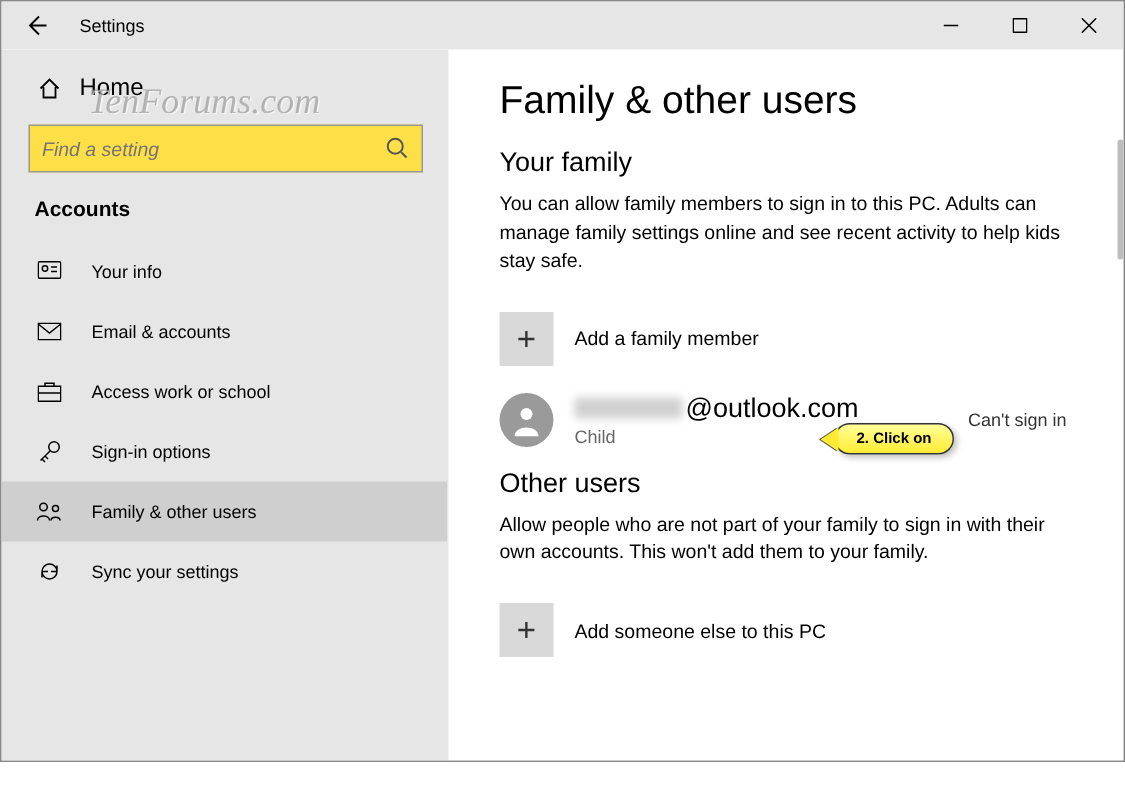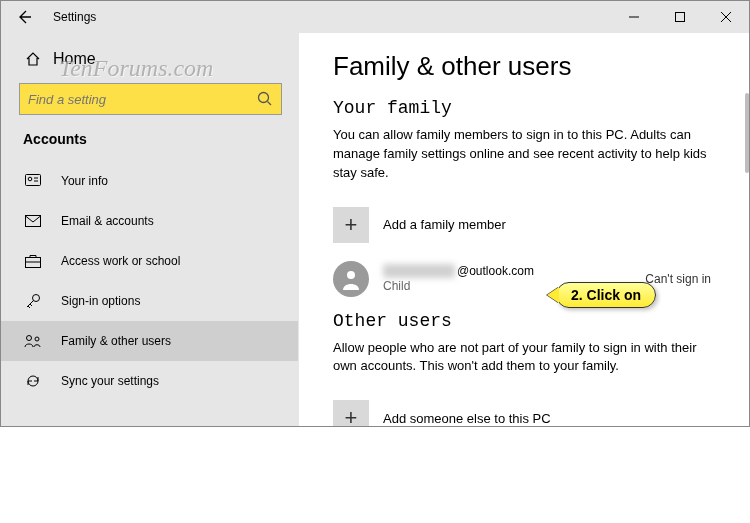--- a/index.html
+++ b/index.html
@@ -1,18 +1,18 @@
 <!DOCTYPE html>
 <html><head>
 <meta charset="utf-8">
 <style>
   * { box-sizing: border-box; margin: 0; padding: 0; font-family: "Segoe UI", Arial, sans-serif; }
   body { background: #fff; }
   .window {
-    width: 750px; height: 427px;
+    width: 750px; height: 508px;
     border: 1px solid #888;
     display: flex; flex-direction: column;
     position: relative;
     overflow: hidden;
   }
   .titlebar {
     height: 32px; display: flex; align-items: center;
     background: #e6e6e6;
   }
   .titlebar .back {
@@ -41,48 +41,48 @@
     font-size:13px; font-style:italic; color:#666;
   }
   .section-head { font-size:14px; font-weight:600; padding:4px 22px 14px 22px;}
   .nav-item { height:40px; display:flex; align-items:center; padding-left:22px; cursor:default; position:relative;}
   .nav-item.selected { background:#cfcfcf; }
   .nav-item .icon { width:20px; display:flex; justify-content:center; color:#000;}
   .nav-item .lbl { font-size:12px; margin-left:18px;}
   .content { flex:1; padding:18px 34px 0 34px; overflow:hidden; position:relative; background:#fff;}
   .content .scrollbar-track { position:absolute; right:0; top:60px; width:4px; height:80px; background:#bdbdbd; border-radius:2px;}
   h1 { font-size:26px; font-weight:400; margin-bottom:16px;}
-  h2 { font-size:18px; font-weight:500; margin-top:6px; margin-bottom:8px;font-family:Liberation Mono, monospace;}
+  h2 { font-size:18px; font-weight:500; margin-top:6px; margin-bottom:8px;}
   p.desc { font-size:13px; color:#000; line-height:1.45; margin-bottom:14px; max-width:560px;}
   .add-row { display:flex; align-items:center; height:56px; margin-bottom:8px;}
   .plus-box {
     width:36px; height:36px; background:#d9d9d9;
     display:flex; align-items:center; justify-content:center;
     margin-right:14px; font-size:22px; font-weight:300; color:#333;
   }
   .add-row .lbl { font-size:13px;}
   .member-row { display:flex; align-items:center; margin-top:6px; margin-bottom:14px;}
   .avatar {
     width:36px; height:36px; border-radius:50%; background:#9a9a9a;
     display:flex; align-items:center; justify-content:center; margin-right:14px;
   }
   .member-info { flex:1; }
-  .member-email { font-size:12px; display:flex; align-items:center; gap:0;}
+  .member-email { font-size:18px; display:flex; align-items:center; gap:0;}
   .blur { display:inline-block; width:72px; height:14px; background:#d0d0d0; filter:blur(3px); border-radius:2px; margin-right:2px;}
   .member-role { font-size:12px; color:#666; margin-top:1px;}
   .member-status { font-size:12px; color:#333; padding-right:4px;}
   .manage-link { color:#0067c0; font-size:13px; margin-left:50px; display:inline-block; margin-bottom:18px;}
   .callout {
     position:absolute;
     background: #ffff66;
     background: linear-gradient(#ffff99, #ffeb33);
     border:1px solid #333;
     border-radius: 14px;
     padding: 4px 14px;
-    font-size:14px; font-weight:600;
+    font-size:10px; font-weight:600;
     white-space:nowrap;
     box-shadow: 2px 2px 4px rgba(0,0,0,.25);
   }
   .callout::before {
     content:""; position:absolute;
     left:-18px; top:50%; transform:translateY(-50%);
     border:8px solid transparent; border-right:12px solid #ffeb33;
     filter: drop-shadow(-1px 0 0 #333);
   }
   .watermark {

